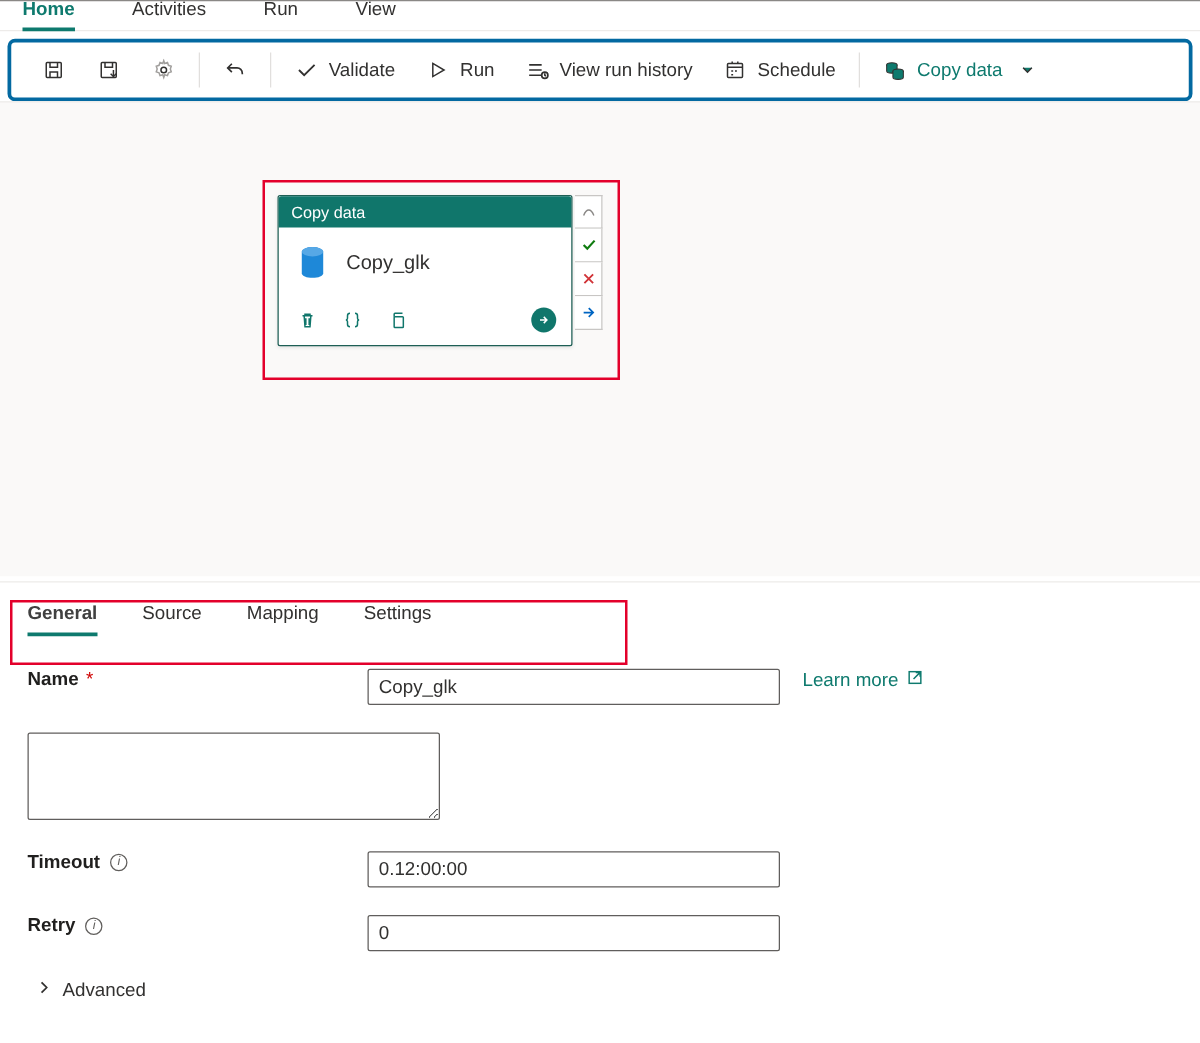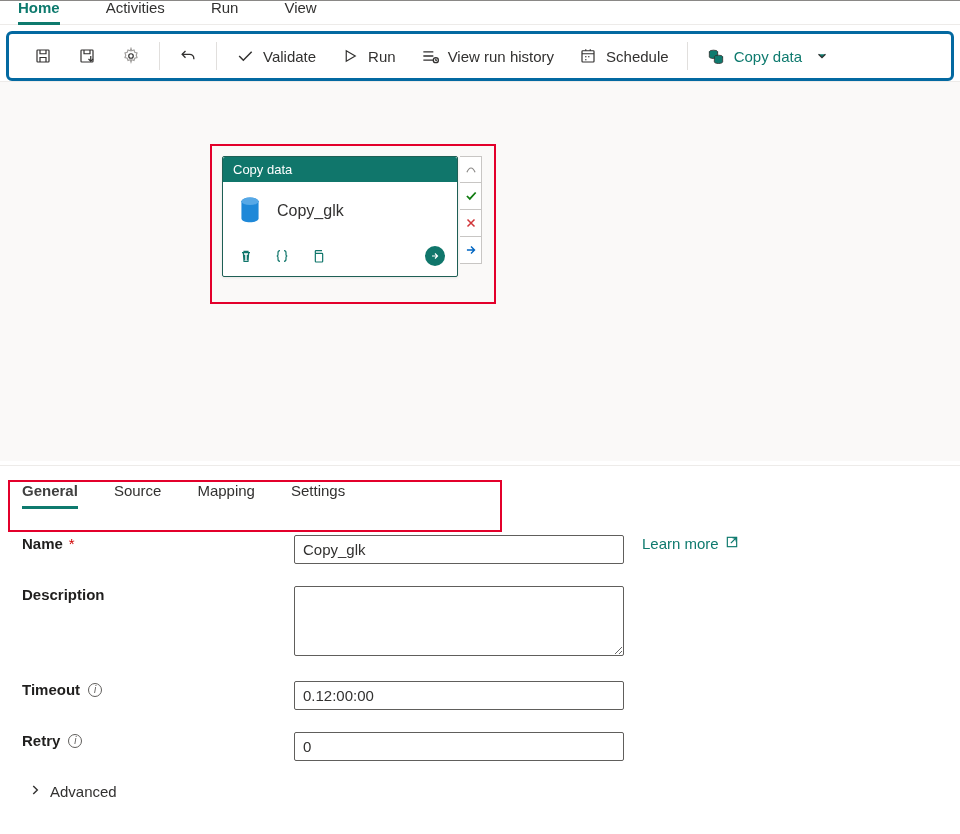--- a/index.html
+++ b/index.html
@@ -436,21 +436,20 @@
       <span>
         <svg width="14" height="14" viewBox="0 0 24 24" fill="none" stroke="#0e7a6e" stroke-width="2">
             <rect x="4" y="4" width="16" height="16"></rect>
             <path d="M10 14l8-8M13 5h6v6"></path>
           </svg>
       </span>
     </a>
   </div>
 
   <div class="form-row">
-    <div class="label-col">Description</div>
     <div class="input-col">
       <textarea style=""></textarea>
     </div>
   </div>
 
   <div class="form-row">
     <div class="label-col">
       <span>Timeout</span>
       <span class="info-ic">i</span>
     </div>

